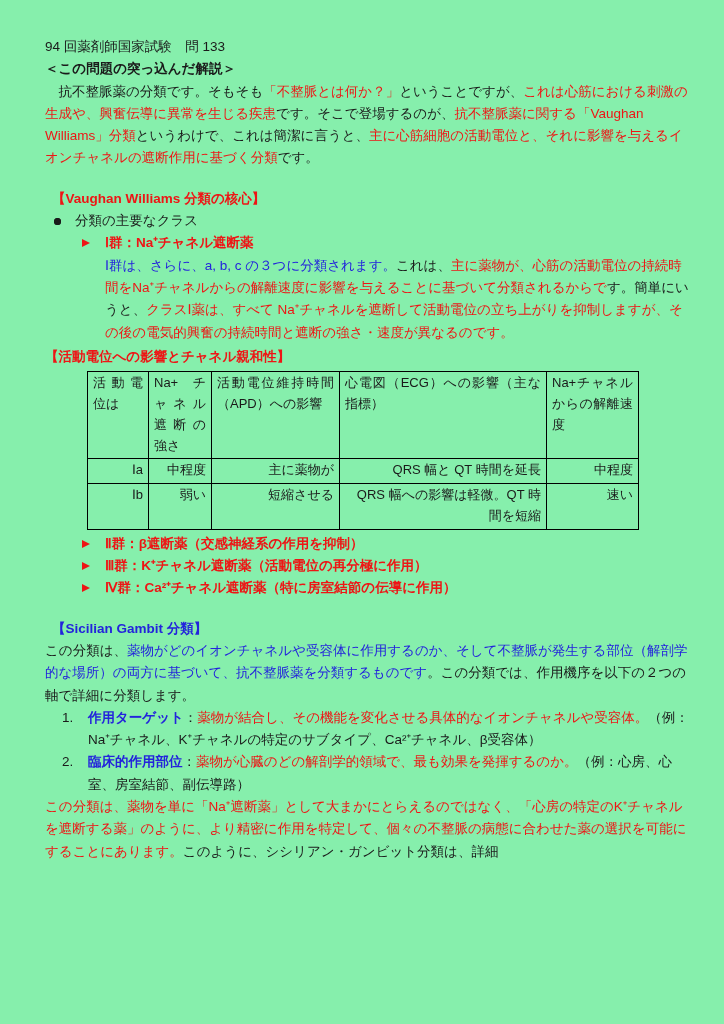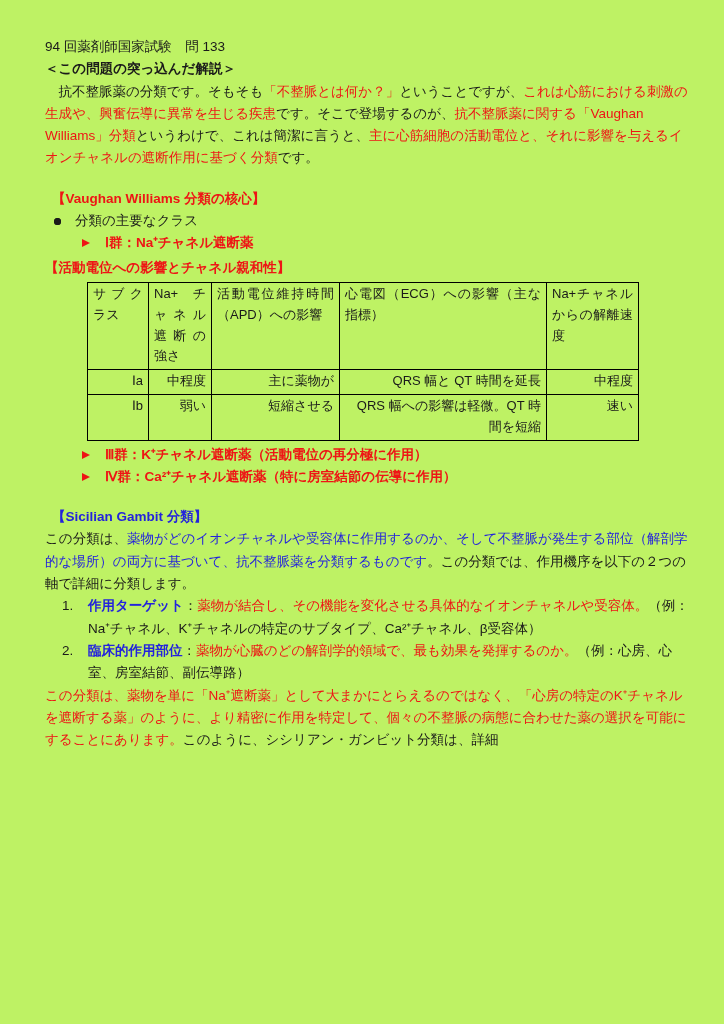--- a/index.html
+++ b/index.html
@@ -1,19 +1,19 @@
 <!DOCTYPE html>
 <html><head>
 <meta charset="utf-8">
 <style>
   html,body{margin:0;padding:0;background:#ffffff;}
   .page{
     position:relative;
     width:724px;height:1024px;
-    background:#bef264;
+    background:#86efac;
     overflow:hidden;
     font-family:"Liberation Sans",sans-serif;
     font-size:13.5px;
     line-height:22.3px;
     color:#1a1a1a;
   }
   .content{position:absolute;left:45px;top:36px;width:650px;}
   .blk{position:relative;}
   
   .c-k{color:#1a1a1a}
@@ -55,32 +55,33 @@
 
 <div class="page">
   <div class="content" id="doc">
       <div class="blk "><span class="c-k">94 回薬剤師国家試験　問 133</span></div>
       <div class="blk "><span class="c-kb">＜この問題の突っ込んだ解説＞</span></div>
       <div class="blk "><span class="c-k">　抗不整脈薬の分類です。そもそも</span><span class="c-r">「不整脈とは何か？」</span><span class="c-k">ということですが、</span><span class="c-r">これは心筋における刺激の生成や、興奮伝導に異常を生じる疾患</span><span class="c-k">です。そこで登場するのが、</span><span class="c-r">抗不整脈薬に関する「Vaughan Williams」分類</span><span class="c-k">というわけで、これは簡潔に言うと、</span><span class="c-r">主に心筋細胞の活動電位と、それに影響を与えるイオンチャネルの遮断作用に基づく分類</span><span class="c-k">です。</span></div>
       <div class="blk ind-h1"><span class="c-rb">【Vaughan Williams 分類の核心】</span></div>
       <div class="blk bullet"><span class="marker dot"></span></div>
       <div class="blk bullet"><span class="marker dot"></span><span class="c-k">分類の主要なクラス</span></div>
       <div class="blk arrow"><span class="marker tri"></span><span class="c-rb">Ⅰ群：Na⁺チャネル遮断薬</span></div>
+      <div class="blk ind-p2"><span class="c-b">Ⅰ群は、さらに、a, b, c の３つに分類されます。</span><span class="c-k">これは、</span><span class="c-r">主に薬物が、心筋の活動電位の持続時間をNa⁺チャネルからの解離速度に影響を与えることに基づいて分類されるからで</span><span class="c-k">す。簡単にいうと、</span><span class="c-r">クラスⅠ薬は、すべて Na⁺チャネルを遮断して活動電位の立ち上がりを抑制しますが、その後の電気的興奮の持続時間と遮断の強さ・速度が異なるのです。</span></div>
       <div class="blk ind-h2"><span class="c-rb">【活動電位への影響とチャネル親和性】</span></div>
       <table class="vw-table">
         <colgroup>
           <col style="width: 61px;">
           <col style="width: 63px;">
           <col style="width: 128px;">
           <col style="width: 207px;">
           <col style="width: 92px;">
         </colgroup>
         <thead>
           <tr>
-            <th>サブクラス</th>
+            <th>活動電位は</th>
             <th>Na+ チャネル遮断の強さ</th>
             <th>活動電位維持時間（APD）への影響</th>
             <th>心電図（ECG）への影響（主な指標）</th>
             <th>Na+チャネルからの解離速度</th>
           </tr>
         </thead>
         <tbody>
           <tr>
             <td>Ⅰa</td>
             <td>中程度</td>
@@ -90,20 +91,21 @@
           </tr>
           <tr>
             <td>Ⅰb</td>
             <td>弱い</td>
             <td>短縮させる</td>
             <td>QRS 幅への影響は軽微。QT 時間を短縮</td>
             <td>速い</td>
           </tr>
         </tbody>
       </table>
+      <div class="blk arrow"><span class="marker tri"></span><span class="c-rb">Ⅱ群：β遮断薬（交感神経系の作用を抑制）</span></div>
       <div class="blk arrow"><span class="marker tri"></span><span class="c-rb">Ⅲ群：K⁺チャネル遮断薬（活動電位の再分極に作用）</span></div>
       <div class="blk arrow"><span class="marker tri"></span><span class="c-rb">Ⅳ群：Ca²⁺チャネル遮断薬（特に房室結節の伝導に作用）</span></div>
       <div class="blk ind-h1"><span class="c-bb">【Sicilian Gambit 分類】</span></div>
       <div class="blk "><span class="c-k">この分類は、</span><span class="c-b">薬物がどのイオンチャネルや受容体に作用するのか、そして不整脈が発生する部位（解剖学的な場所）の両方に基づいて、抗不整脈薬を分類するものです</span><span class="c-k">。この分類では、作用機序を以下の２つの軸で詳細に分類します。</span></div>
       <div class="blk numitem"><span class="marker num">1.</span><span class="c-bb">作用ターゲット</span><span class="c-k">：</span><span class="c-r">薬物が結合し、その機能を変化させる具体的なイオンチャネルや受容体。</span><span class="c-k">（例：Na⁺チャネル、K⁺チャネルの特定のサブタイプ、Ca²⁺チャネル、β受容体）</span></div>
       <div class="blk numitem"><span class="marker num">2.</span><span class="c-bb">臨床的作用部位</span><span class="c-k">：</span><span class="c-r">薬物が心臓のどの解剖学的領域で、最も効果を発揮するのか。</span><span class="c-k">（例：心房、心室、房室結節、副伝導路）</span></div>
       <div class="blk "><span class="c-r">この分類は、薬物を単に「Na⁺遮断薬」として大まかにとらえるのではなく、「心房の特定のK⁺チャネルを遮断する薬」のように、より精密に作用を特定して、個々の不整脈の病態に合わせた薬の選択を可能にすることにあります。</span><span class="c-k">このように、シシリアン・ガンビット分類は、詳細</span></div>
     </div>
 </div>
 

